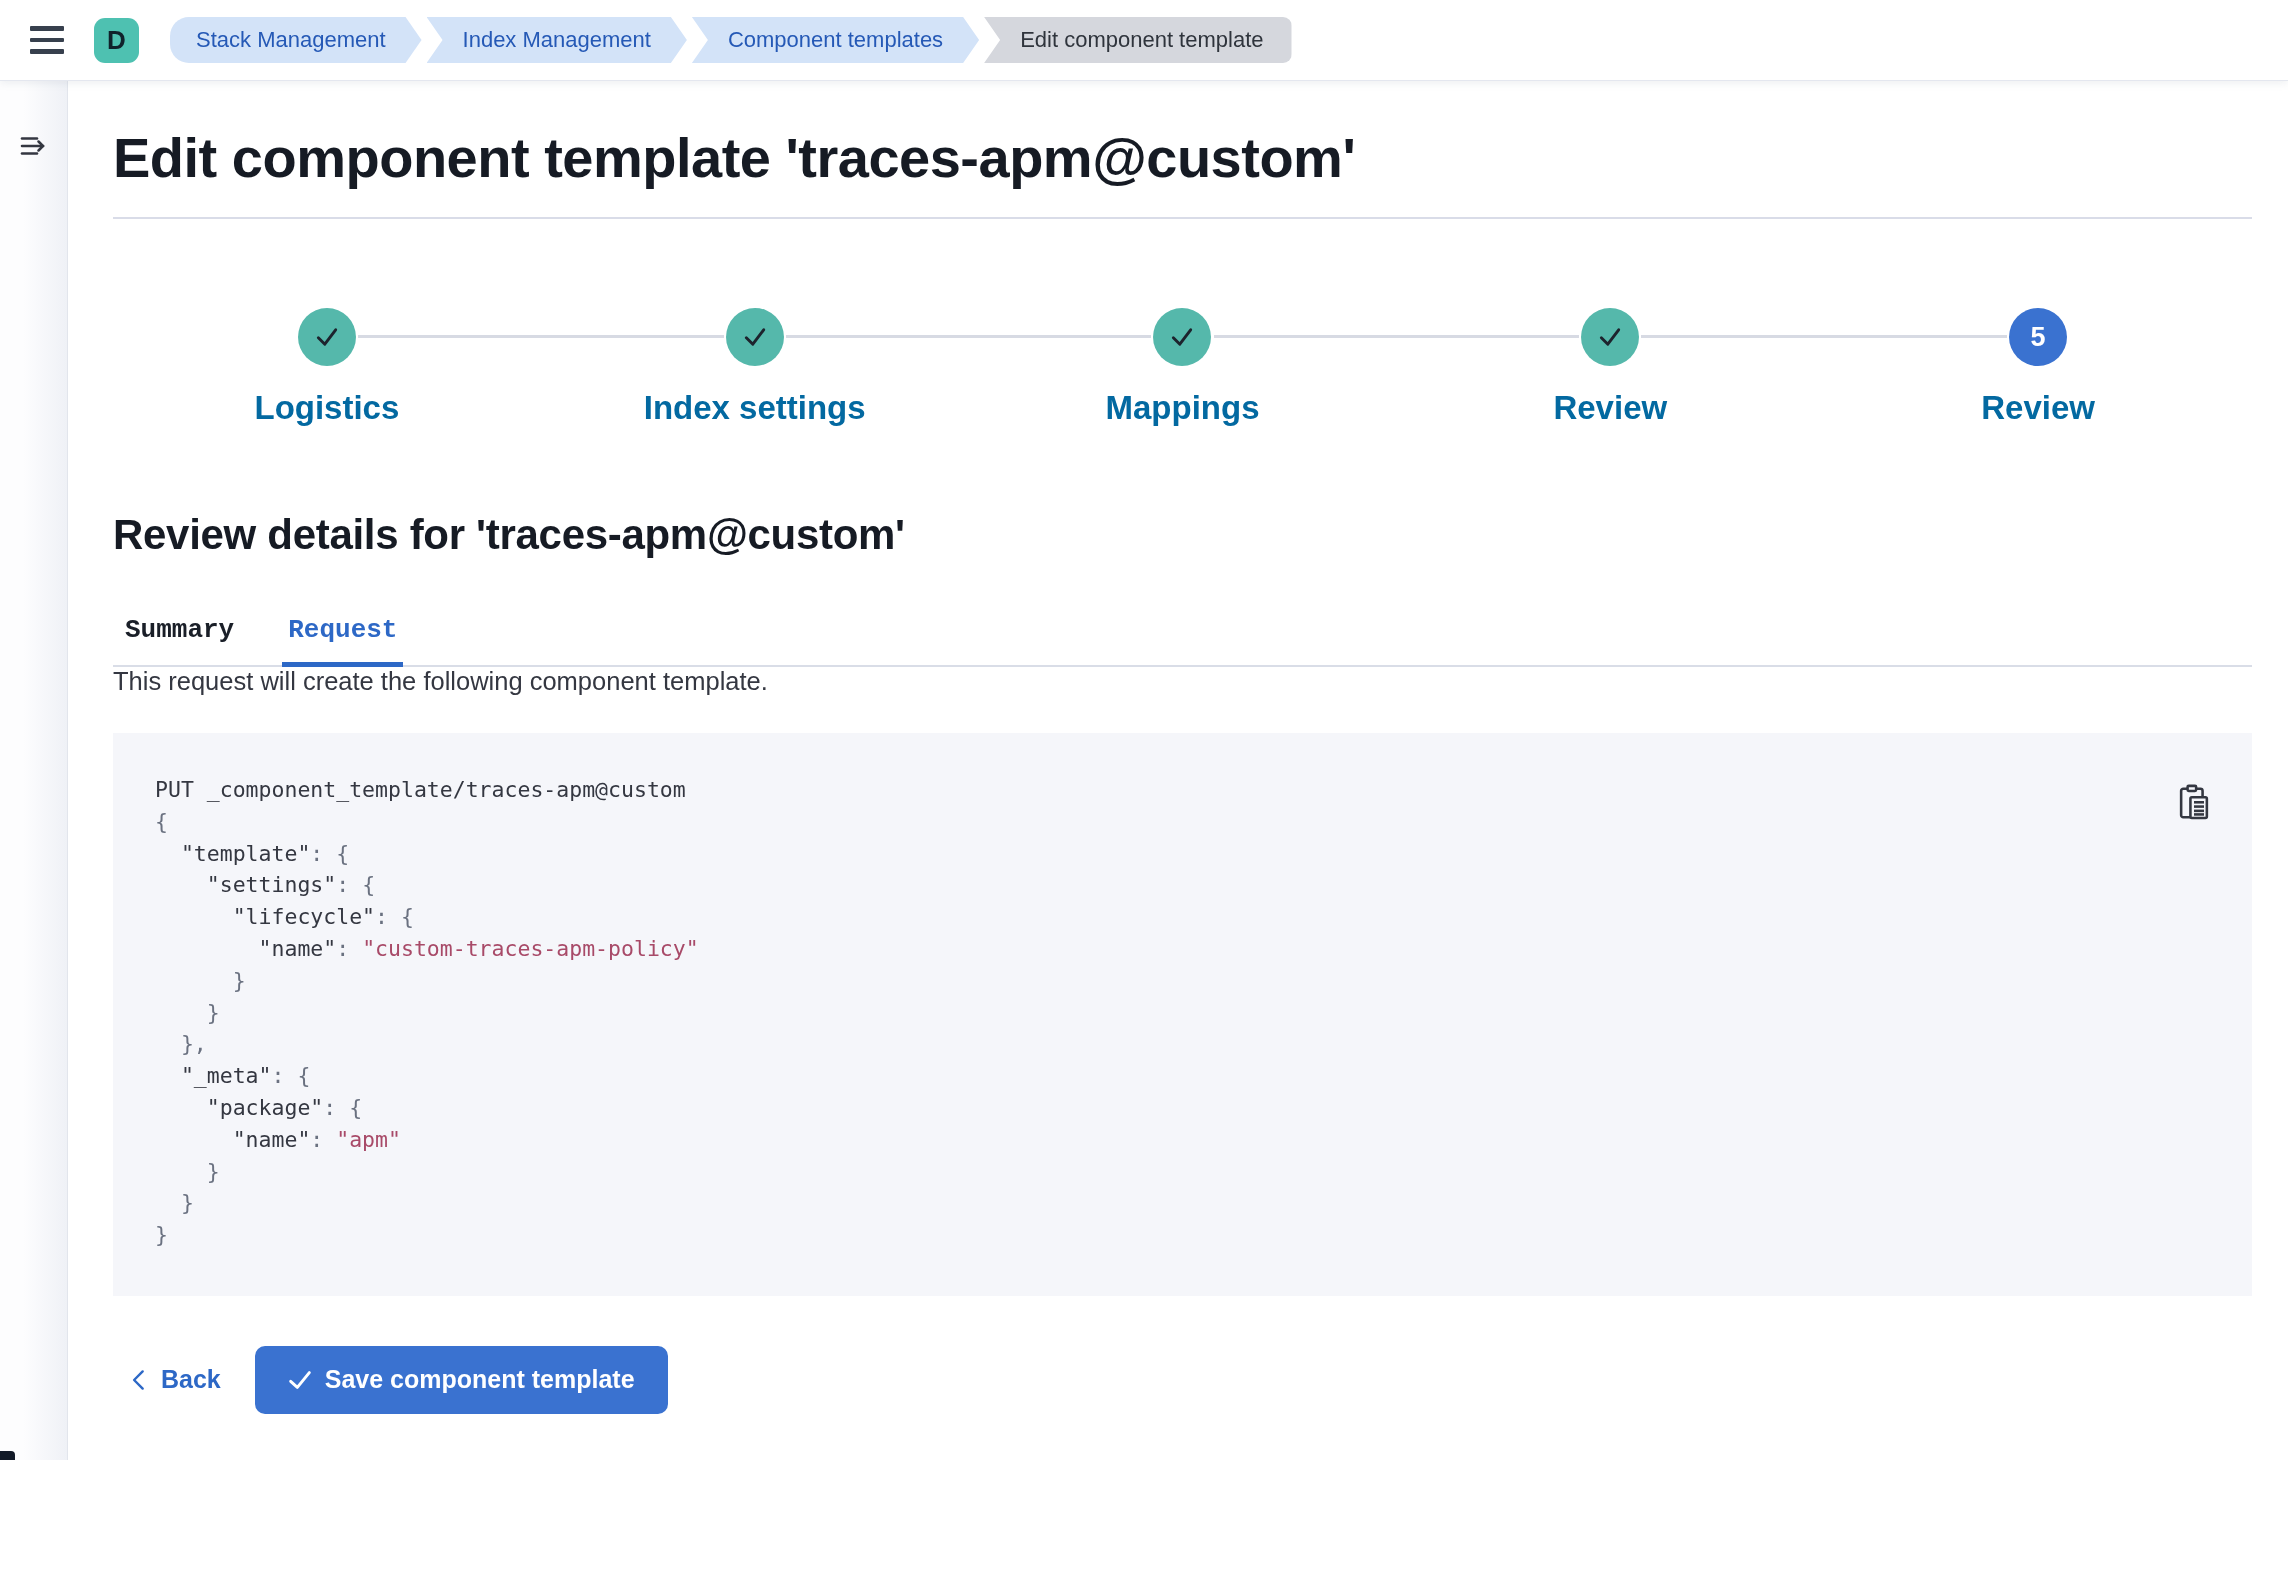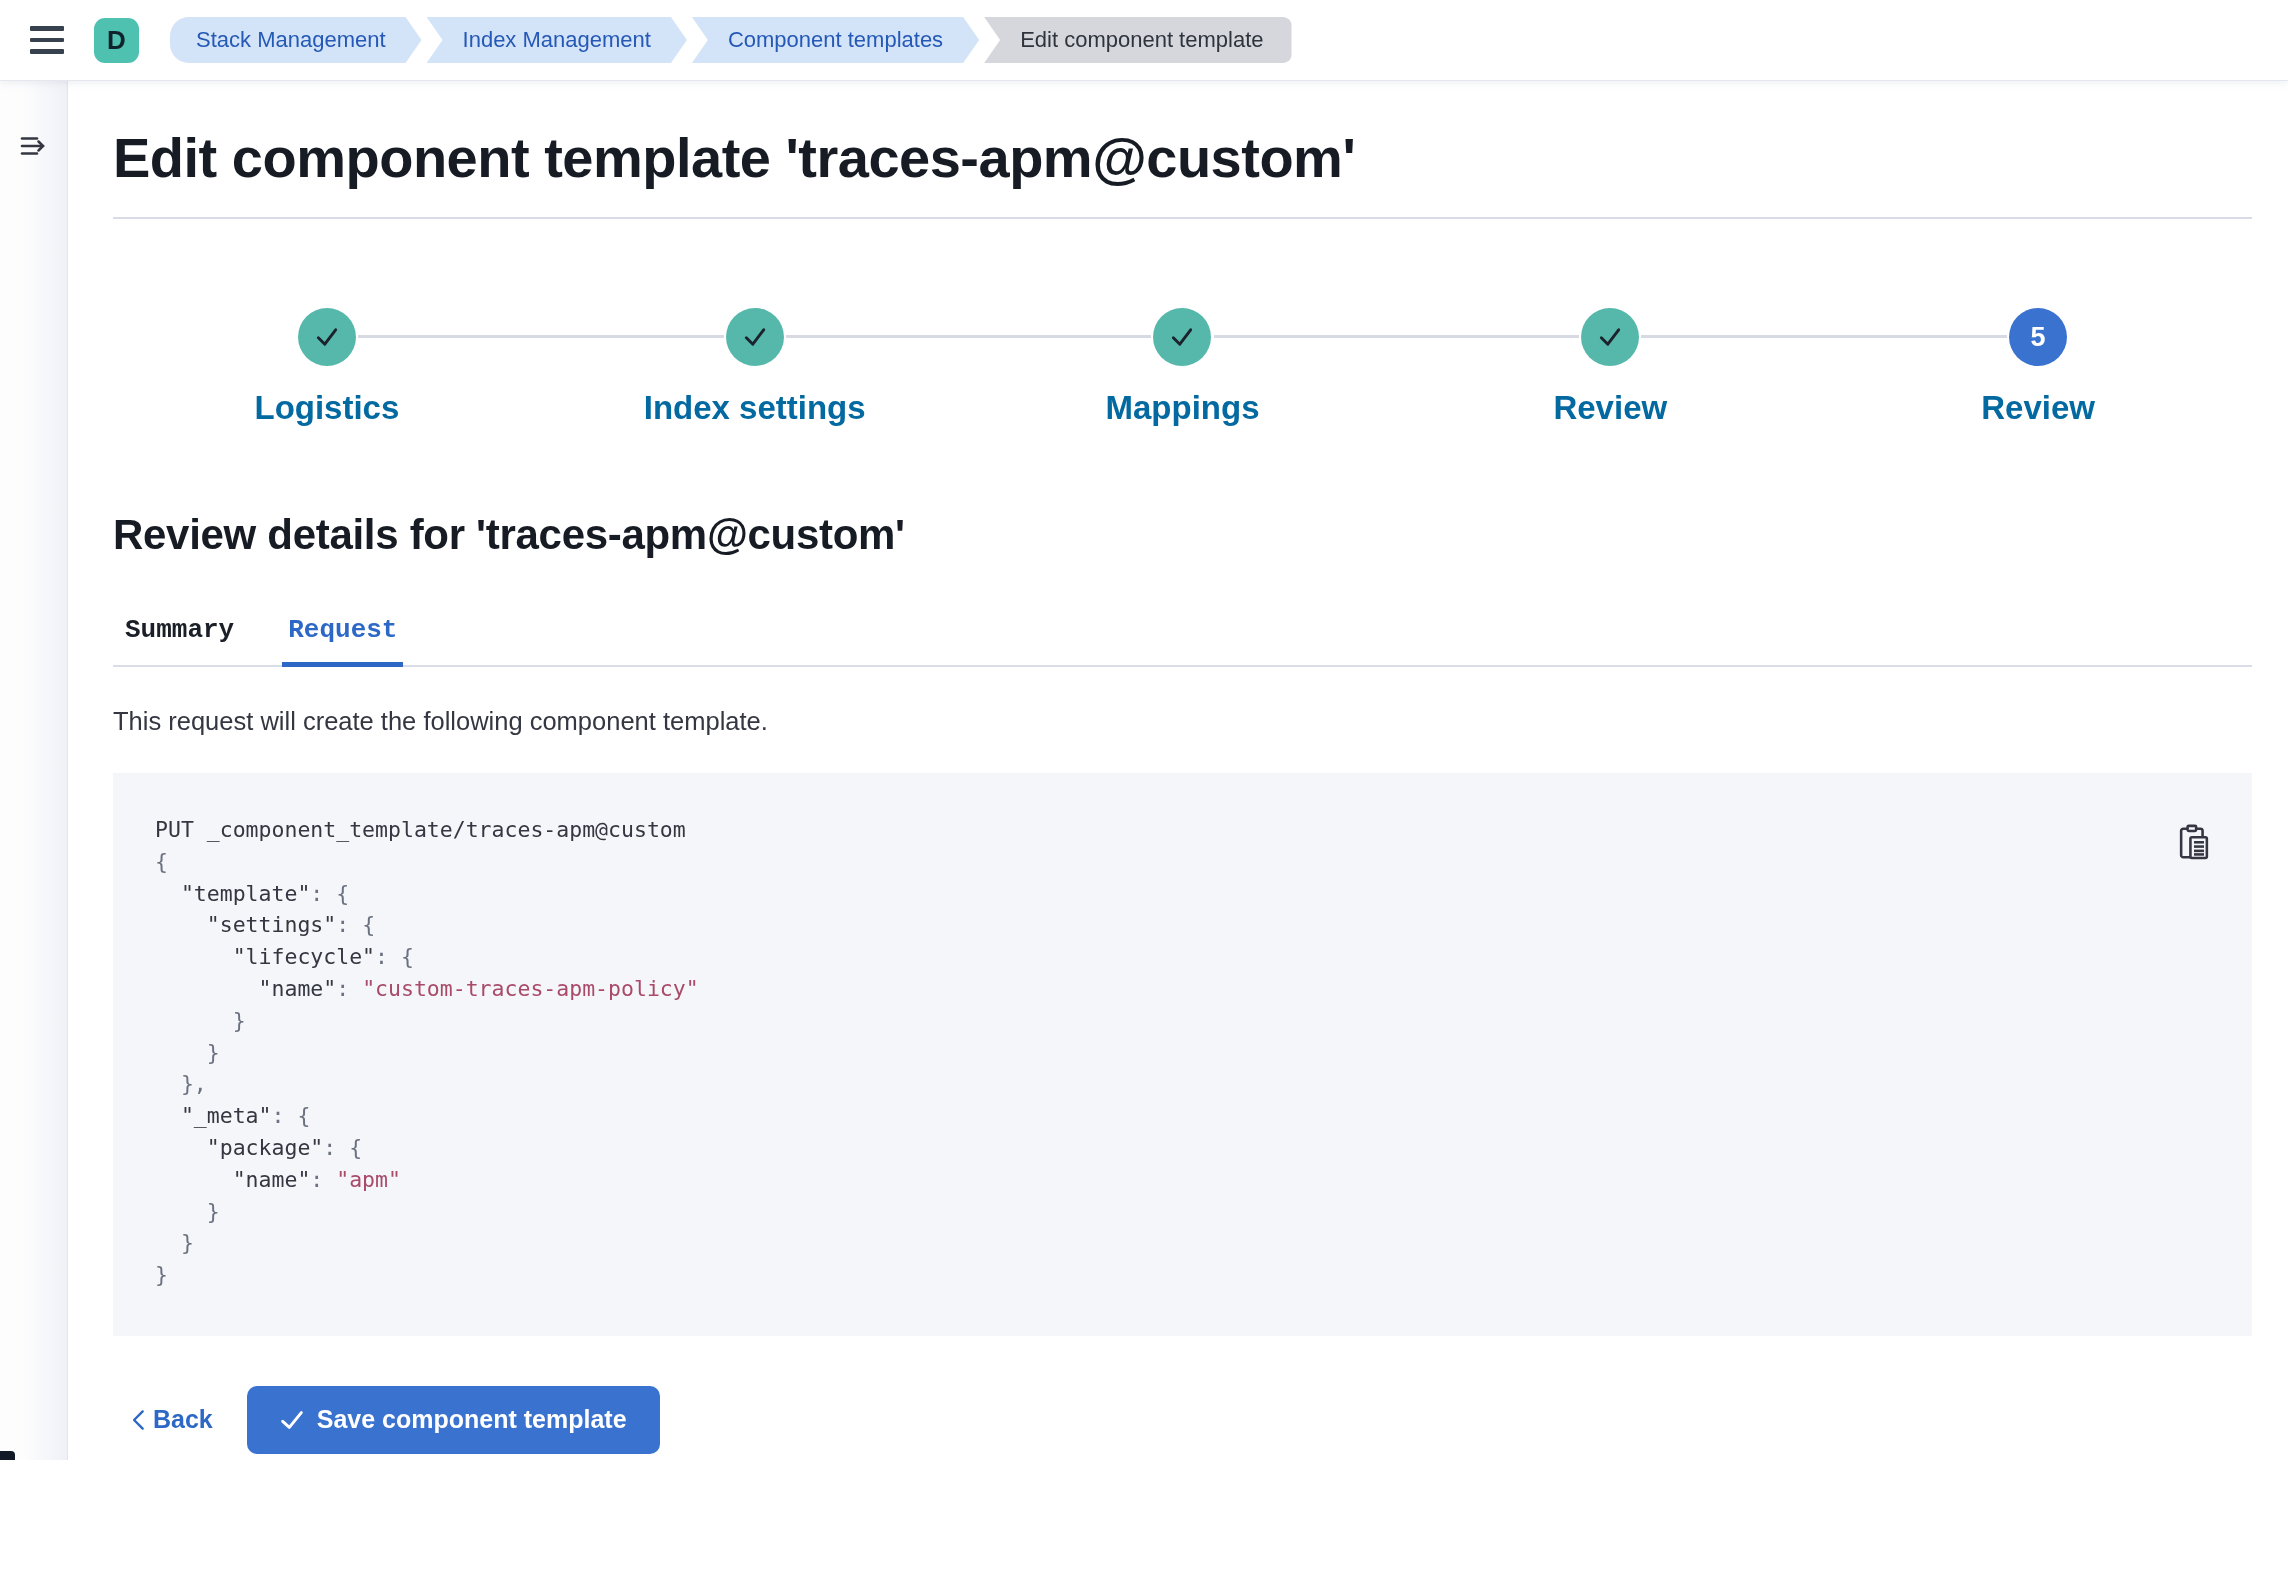--- a/index.html
+++ b/index.html
@@ -51,34 +51,34 @@
   .step-label { margin-top:23px; font-size:33px; font-weight:700; color:#0369a1; }
 
   
   .review-heading { margin-top:84px; font-size:42px; font-weight:700; letter-spacing:-.3px; color:#161b24; }
   .tabs { display:flex; gap:42px; margin-top:56px; border-bottom:2px solid #d9dde7; padding-left:6px;font-family:Liberation Mono, monospace; }
   .tab { border:none; background:transparent; font-family:inherit; font-size:26px; font-weight:700; color:#1a1f28;
          padding:0 6px 20px; cursor:pointer; position:relative; }
   .tab.active { color:var(--link-blue); }
   .tab.active::after { content:""; position:absolute; left:0; right:0; bottom:-2px; height:5px; background:var(--link-blue); }
 
-  .request-desc { margin-top:40px; font-size:25.5px; color:#343741; }
+  .request-desc { font-size:25.5px; color:#343741; }
 
   
   .code-block { position:relative; margin-top:37px; background:var(--code-bg); padding:41px 42px 45px; }
   .code-line { font-family:"DejaVu Sans Mono","Liberation Mono",monospace; font-size:21.5px; line-height:31.8px;
                white-space:pre; color:#343741; }
   .tok-k { color:#343741; }
   .tok-p { color:var(--code-punct); }
   .tok-s { color:var(--code-string); }
   .copy-btn { position:absolute; top:50px; right:38px; width:40px; height:40px; border:none; background:transparent; cursor:pointer; padding:0; }
 
   
   .actions { display:flex; align-items:center; margin-top:50px; gap:34px; }
-  .back-link { display:flex; align-items:center; gap:4px; margin-left:16px; border:none; background:transparent;
+  .back-link { display:flex; align-items:center; gap:12px; margin-left:16px; border:none; background:transparent;
                font-family:inherit; font-size:25px; font-weight:600; color:var(--link-blue); cursor:pointer; }
   .save-btn { display:flex; align-items:center; gap:13px; height:68px; padding:0 33px; border:none; border-radius:10px;
               background:var(--primary-blue); color:#fff; font-family:inherit; font-size:25px; font-weight:600; cursor:pointer; }
 </style>
 </head>
 <body>
 
 <header class="topbar">
   <button class="hamburger" aria-label="menu">
     <span></span>

